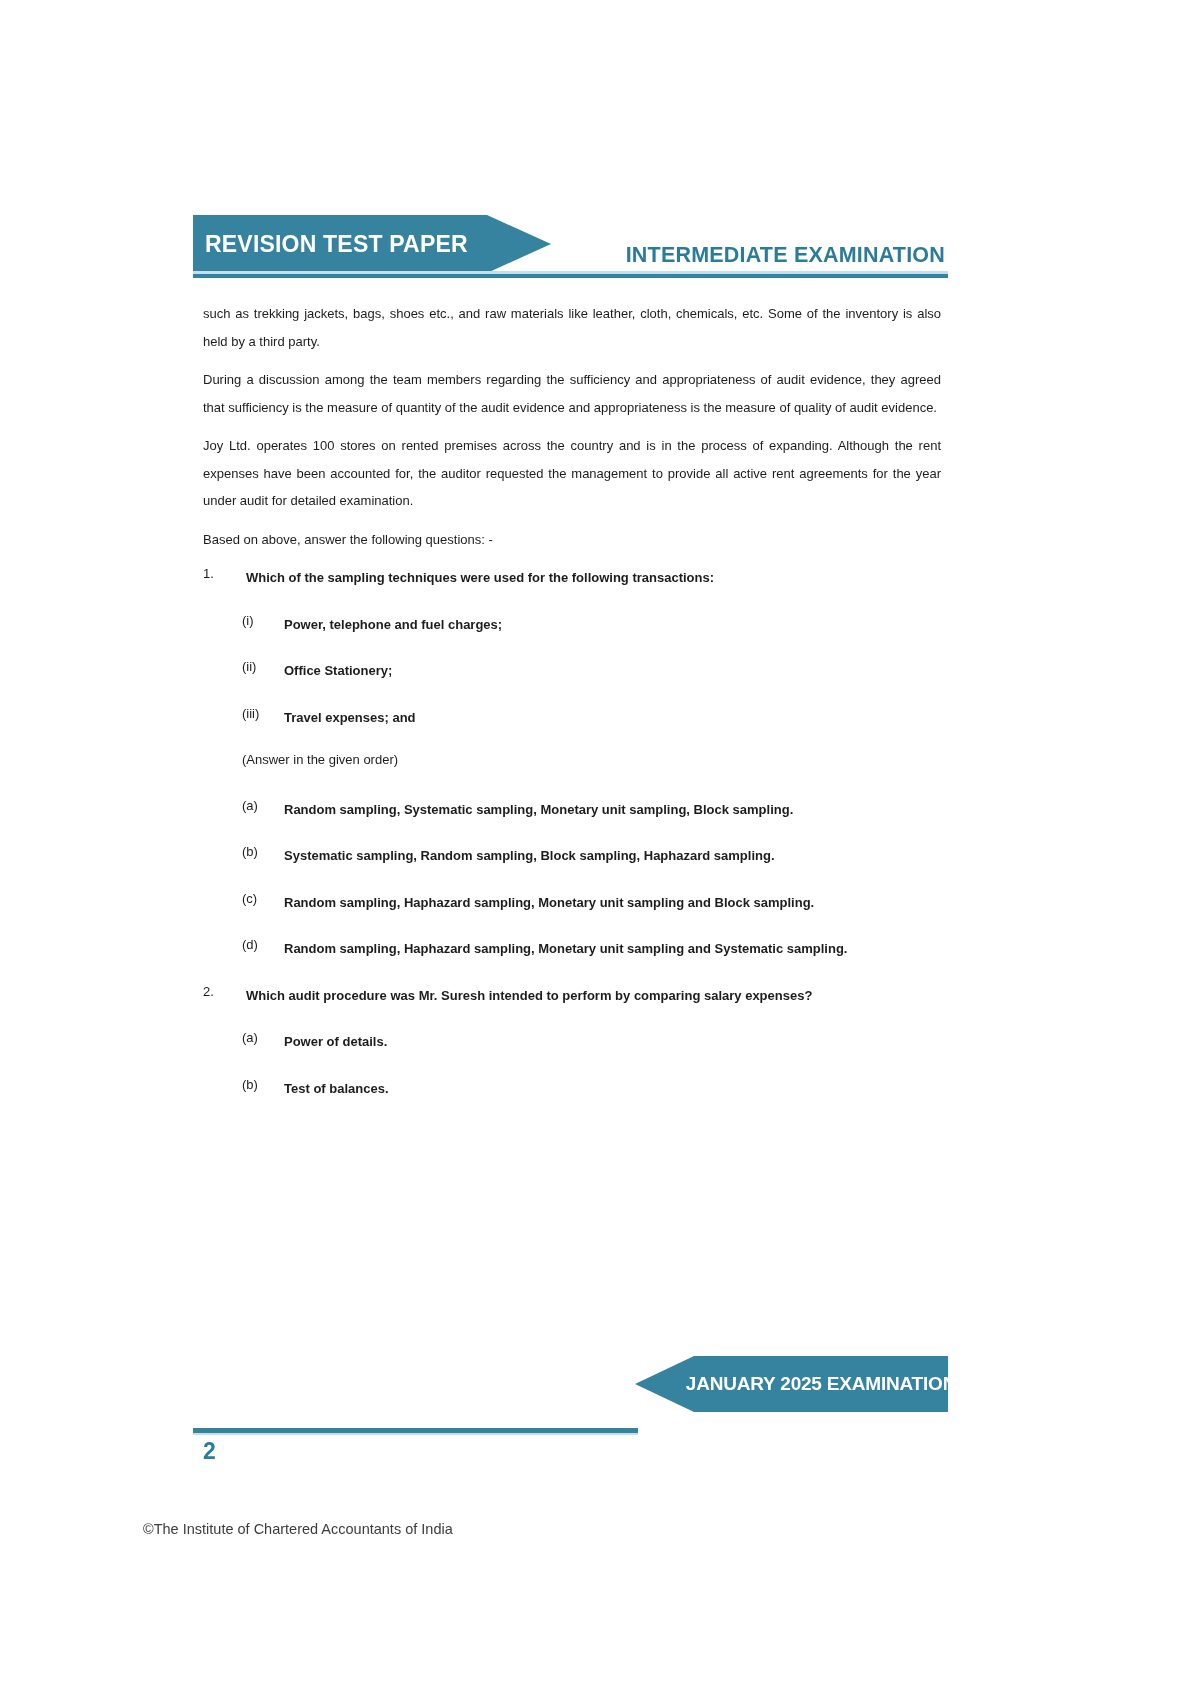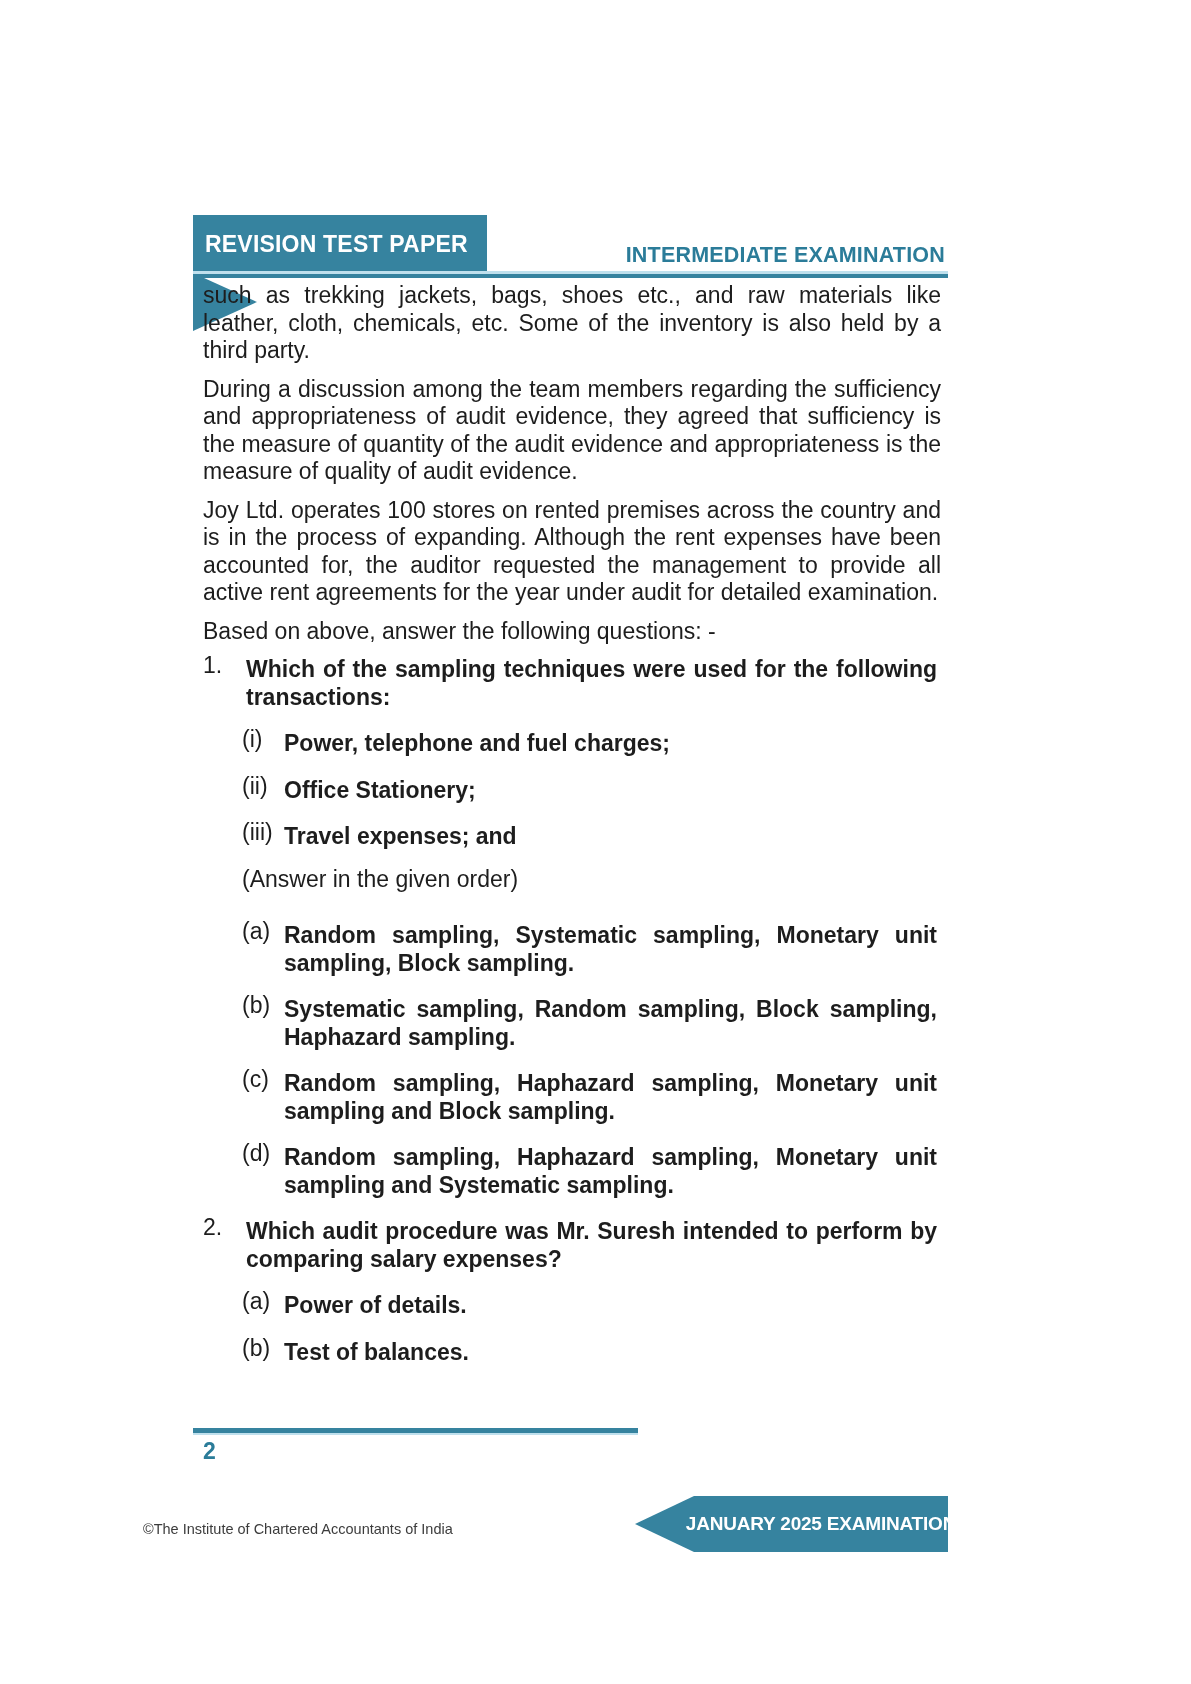--- a/index.html
+++ b/index.html
@@ -8,21 +8,21 @@
     position:relative;
     width:1191px; height:1684px;
     background:#ffffff;
     font-family:"Liberation Sans", sans-serif;
     color:var(--body_text,#1d1d1d);
     overflow:hidden;
     margin:0 auto;
   }
 
   
-  .header-banner { position:absolute; left:193px; top:215px; display:flex;flex-direction:column; }
+  .header-banner { position:absolute; left:193px; top:215px; display:flex; }
   .banner-rect {
     width:294px; height:58px;
     background:var(--banner_teal,#36839f);
     color:#ffffff; font-weight:bold; font-size:23px; letter-spacing:0.2px;
     display:flex; align-items:center; padding-left:12px;
     white-space:nowrap;
   }
   .banner-arrow {
     width:0; height:0;
     border-top:29px solid transparent;
@@ -34,44 +34,44 @@
     font-weight:bold; font-size:21.5px; letter-spacing:0.2px;
     color:var(--heading_teal,#2b7c99);
     white-space:nowrap;
   }
   .header-rule { position:absolute; left:193px; top:271px; width:755px; }
   .rule-light { height:2.5px; background:var(--light_blue,#bfe0ed); }
   .rule-dark  { height:4.5px; background:var(--banner_teal,#36839f); }
 
   
   .content {
-    position:absolute; left:203px; top:282px; width:738px;
-    font-size:23px; line-height:27.5px;
+    position:absolute; left:203px; top:300px; width:738px;
+    font-size:13px; line-height:27.5px;
     text-align:justify;
   }
   .content > p { margin-bottom:11px; }
   .content > p.lead-in { margin-bottom:7px; }
   .question { margin-bottom:0; }
   .row { display:grid; grid-template-columns:39px 1fr; margin-bottom:11px; }
   .row p { margin:4px;font-weight:bold; }
   .q-sub { margin-left:39px; }
   .q-sub .row { grid-template-columns:38px 1fr; }
-  .note { margin-bottom:25px; }
+  .note { margin-bottom:18px; }
   .label { text-align:left; }
 
   
   .footer-rule { position:absolute; left:193px; top:1428px; width:445px; }
   .footer-rule .rule-dark { height:4.5px; }
   .footer-rule .rule-light { height:2px; }
   .page-number {
     position:absolute; left:203px; top:1438px;
     font-size:23px; font-weight:bold;
     color:var(--heading_teal,#2b7c99);
   }
-  .footer-banner { position:absolute; left:635px; top:1496px; height:56px; display:flex; }
+  .footer-banner { position:absolute; left:635px; top:1356px; height:56px; display:flex; }
   .fb-arrow {
     width:0; height:0;
     border-top:28px solid transparent;
     border-bottom:28px solid transparent;
     border-right:59px solid var(--banner_teal,#36839f);
   }
   .fb-rect {
     width:254px; height:56px;
     background:var(--banner_teal,#36839f);
     color:#ffffff; font-weight:bold; font-size:19px; letter-spacing:-0.2px;

